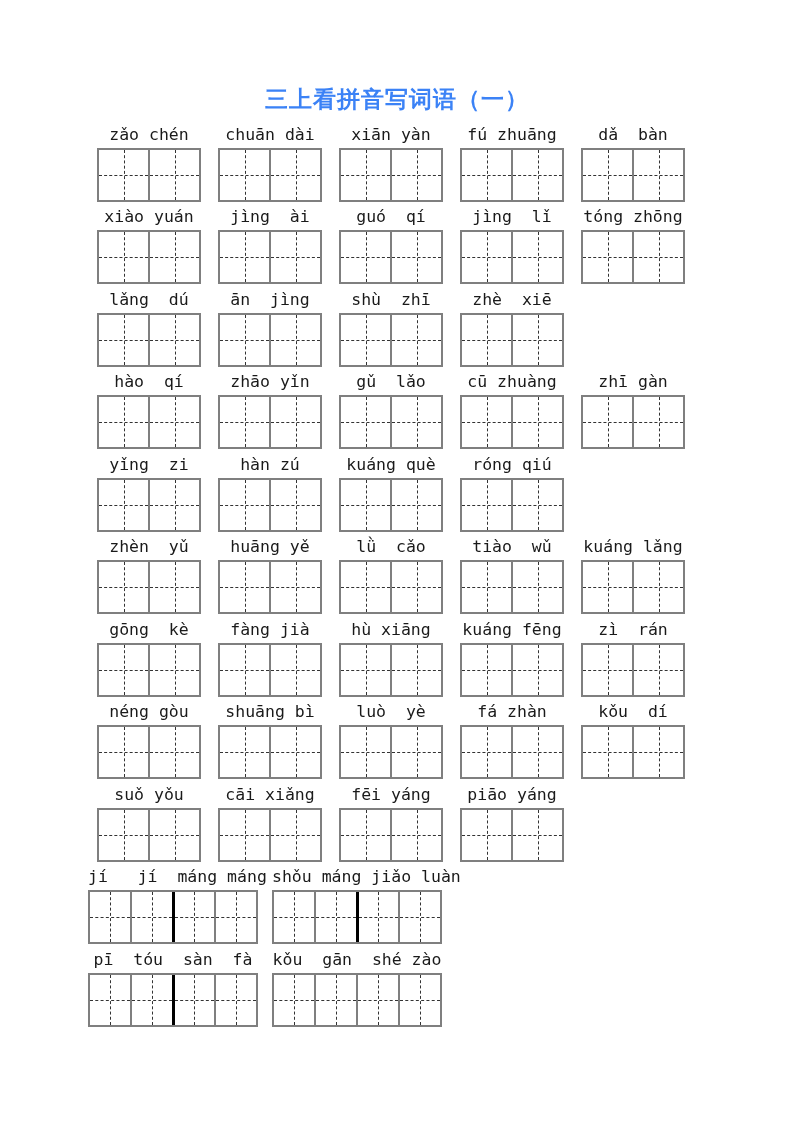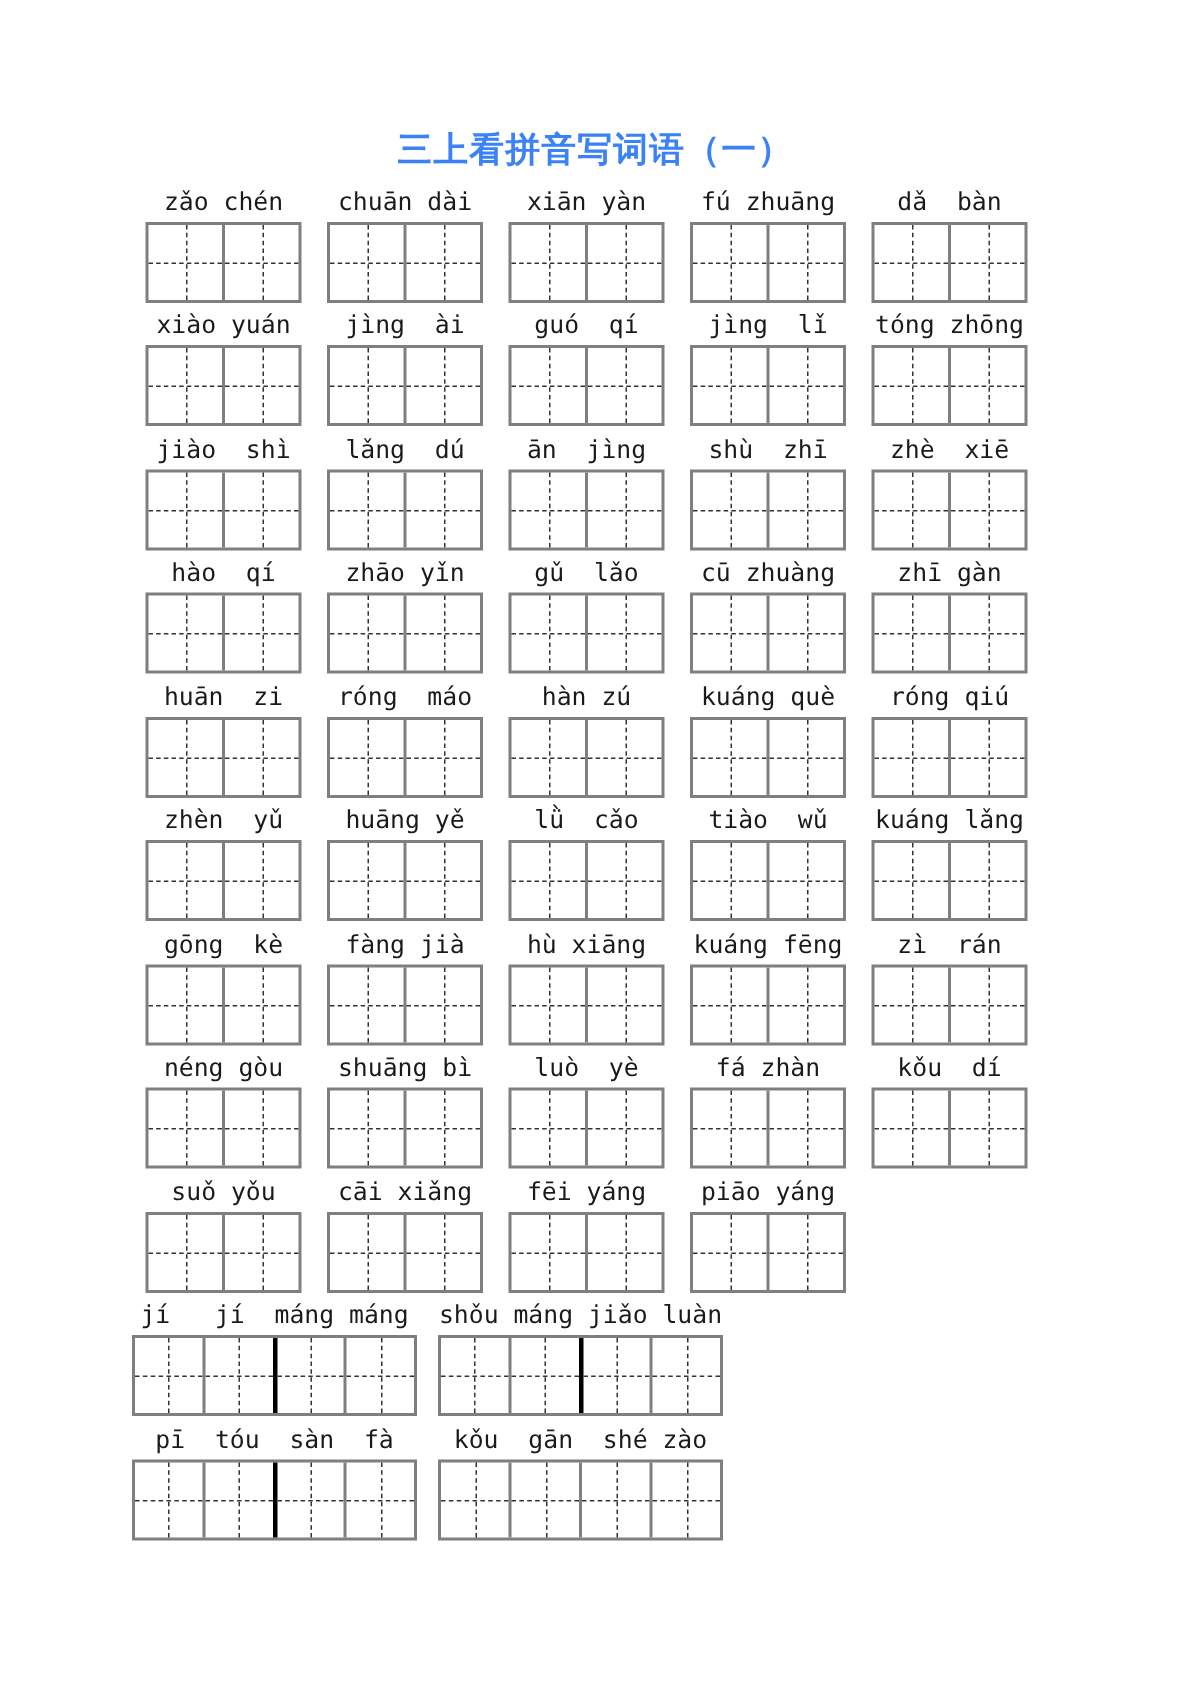--- a/index.html
+++ b/index.html
@@ -17,21 +17,21 @@
     font-family:"Liberation Sans","DejaVu Sans",sans-serif;
     font-size:23px; font-weight:bold; color:#3b82f6;
     letter-spacing:1px;
   }
   .rows { position:absolute; top:119px; left:0; width:794px; }
   .row { display:flex; height:82.5px; box-sizing:border-box; }
   .row.cells2 { padding-left:97px; gap:17px; }
   .row.cells4 { padding-left:88px; gap:14px; }
   .word { display:flex; flex-direction:column; justify-content:flex-end; box-sizing:border-box; }
   .row.cells2 .word { width:104px; }
-  .row.cells4 .word { width:190px; }
+  .row.cells4 .word { width:170px; }
   .py {
     height:26px; line-height:25px;
     text-align:center; white-space:pre;
     font-size:16.5px; color:#1a1a1a;
   }
   .grid {
     display:flex; height:50px;
     border:2px solid #7f7f7f;
     background:#ffffff;
   }
@@ -122,27 +122,20 @@
         <div class="word">
           <div class="py">tóng zhōng</div>
           <div class="grid">
             <div class="sq"></div>
             <div class="sq"></div>
           </div>
         </div>
       </div>
       <div class="row cells2">
         <div class="word">
-          <div class="py">jiào  shì</div>
-          <div class="grid">
-            <div class="sq"></div>
-            <div class="sq"></div>
-          </div>
-        </div>
-        <div class="word">
           <div class="py">lǎng  dú</div>
           <div class="grid">
             <div class="sq"></div>
             <div class="sq"></div>
           </div>
         </div>
         <div class="word">
           <div class="py">ān  jìng</div>
           <div class="grid">
             <div class="sq"></div>
@@ -196,28 +189,21 @@
         <div class="word">
           <div class="py">zhī gàn</div>
           <div class="grid">
             <div class="sq"></div>
             <div class="sq"></div>
           </div>
         </div>
       </div>
       <div class="row cells2">
         <div class="word">
-          <div class="py">huān  zi</div>
-          <div class="grid">
-            <div class="sq"></div>
-            <div class="sq"></div>
-          </div>
-        </div>
-        <div class="word">
-          <div class="py">róng  máo</div>
+          <div class="py">yǐng  zi</div>
           <div class="grid">
             <div class="sq"></div>
             <div class="sq"></div>
           </div>
         </div>
         <div class="word">
           <div class="py">hàn zú</div>
           <div class="grid">
             <div class="sq"></div>
             <div class="sq"></div>

